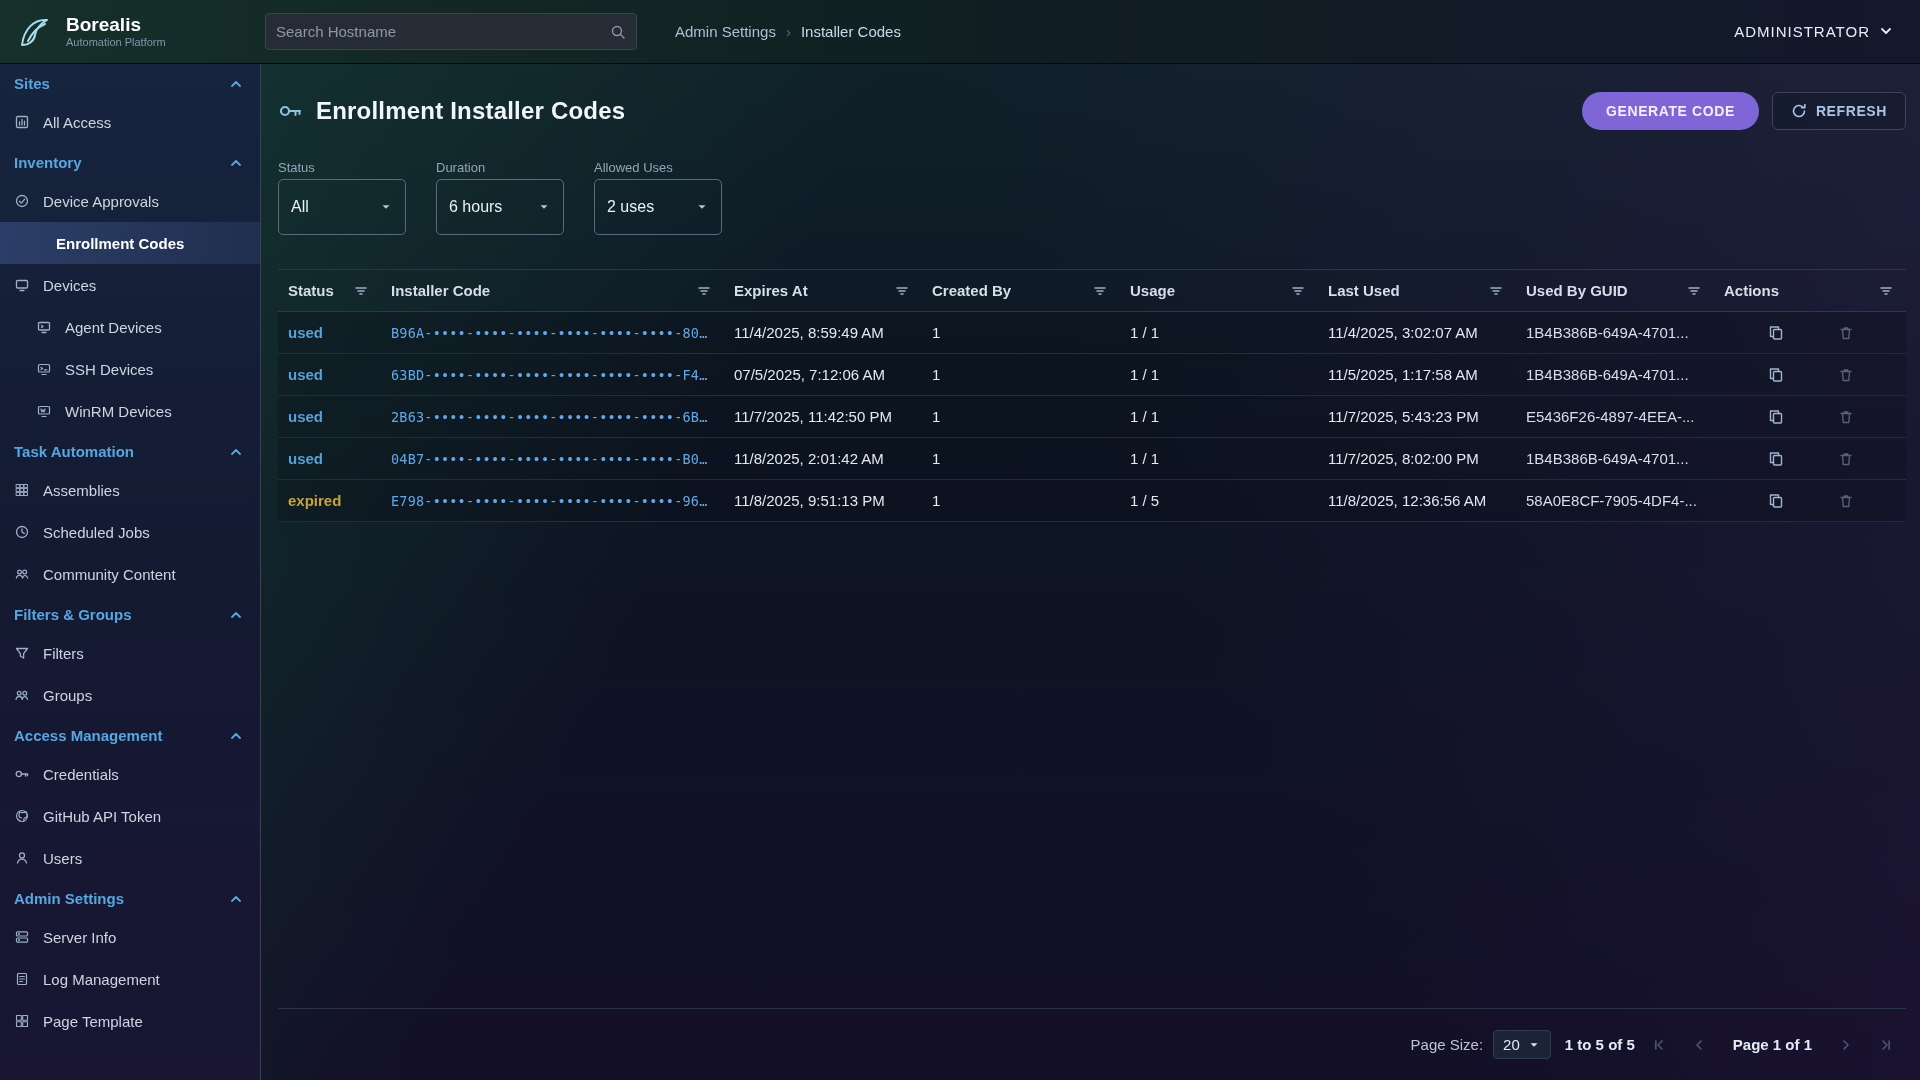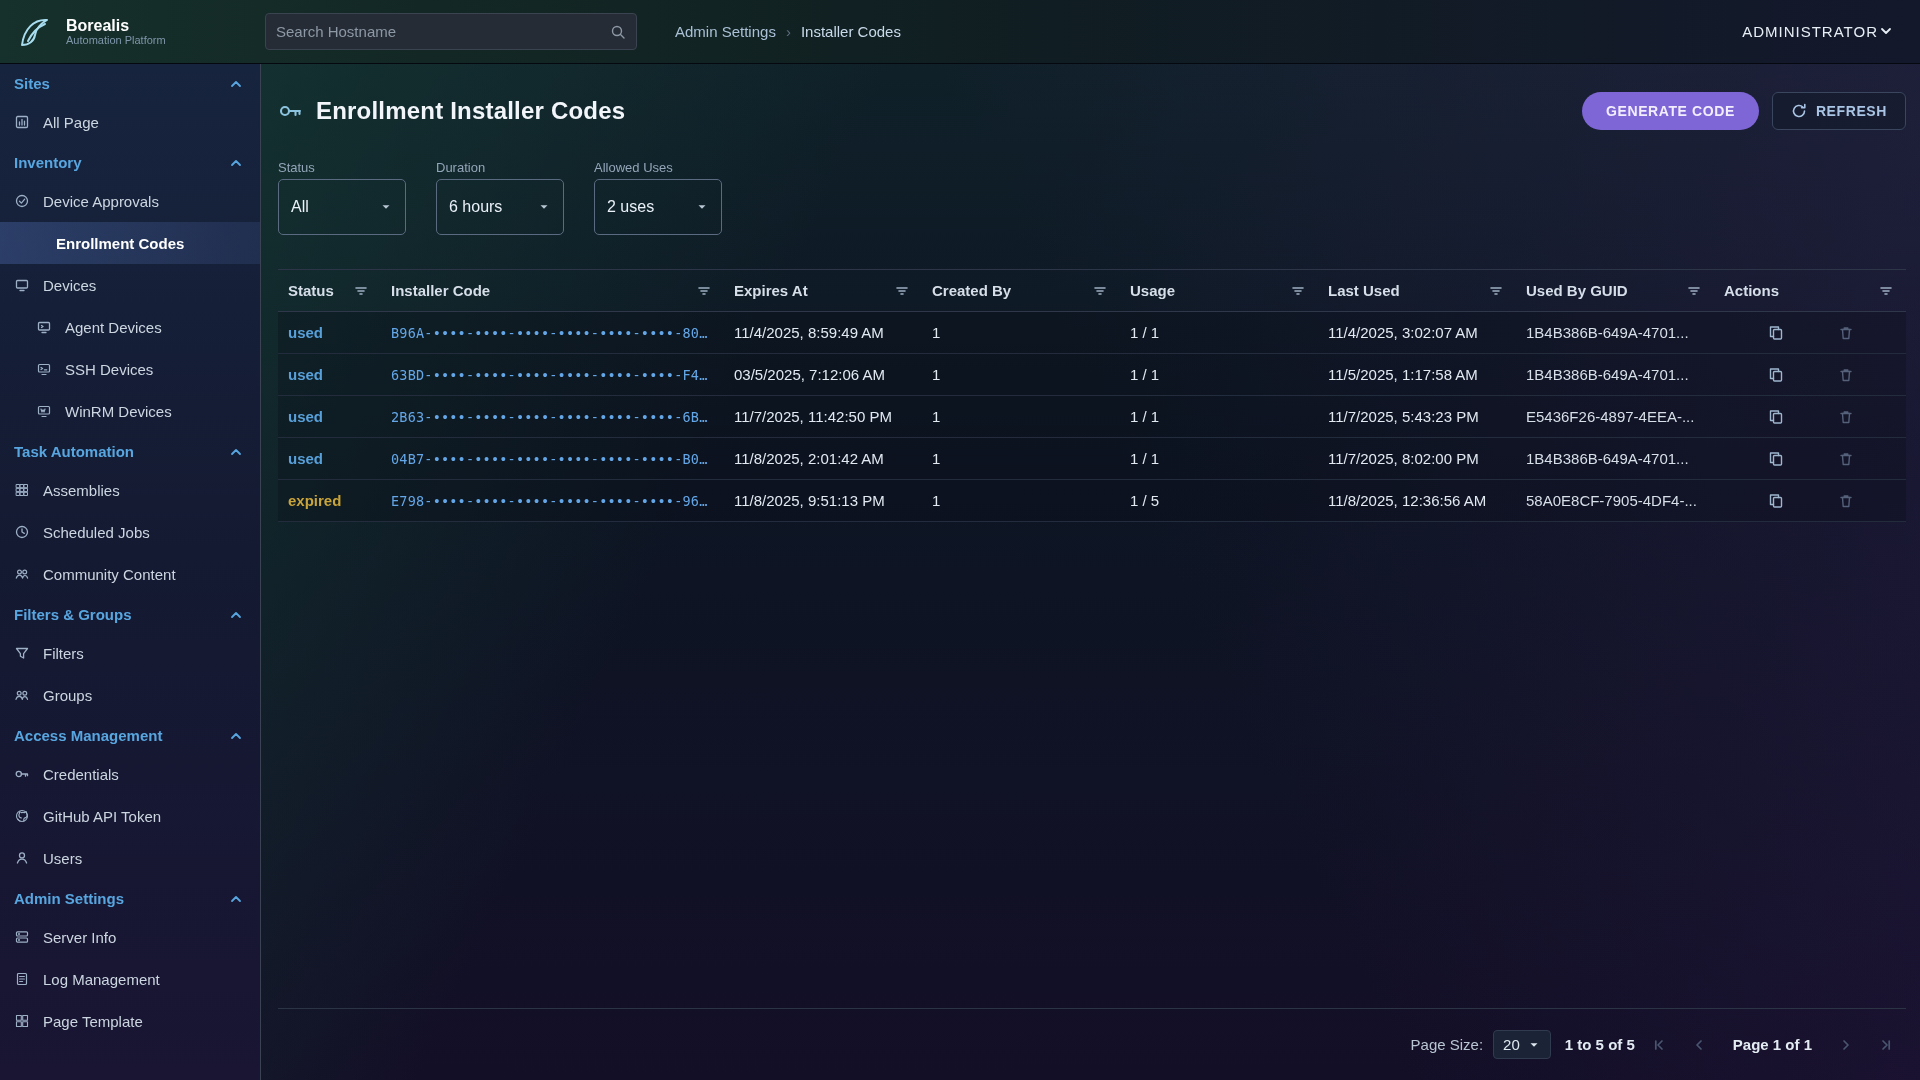--- a/index.html
+++ b/index.html
@@ -15,34 +15,34 @@
   }
   svg { display:block; }
 
   
   .topbar {
     height:64px; display:flex; align-items:center;
     background:linear-gradient(90deg,#16302c 0%,#132824 22%,#101d22 55%,#13182b 100%);
     border-bottom:1px solid #05080f;
   }
   .brand { width:261px; flex:0 0 261px; display:flex; align-items:center; gap:10px; padding:0 14px; }
-  .brand-name { font-size:16px; font-weight:bold; color:#ffffff; line-height:1.1; }
+  .brand-name { font-size:19px; font-weight:bold; color:#ffffff; line-height:1.1; }
   .brand-sub { font-size:11px; color:#7e96aa; }
   .search {
     width:372px; height:37px; background:#262c35; border:1px solid #3a4350; border-radius:4px;
     display:flex; align-items:center; padding:0 10px; margin-left:4px;
   }
   .search input { flex:1; background:transparent; border:none; outline:none; color:#cbd6e2; font-size:15px; font-family:inherit; }
   .search input::placeholder { color:#8c98a6; }
   .search .sicon { color:#8c98a6; }
   .breadcrumb { margin-left:38px; display:flex; align-items:center; gap:10px; font-size:15px; }
   .crumb { color:#a9c0d6; cursor:pointer; }
   .crumb.current { color:#c9daea; }
   .crumb-sep { color:#5c6c7e; }
-  .topbar-right { margin-left:auto; margin-right:26px; display:flex; align-items:flex-start; 
+  .topbar-right { margin-left:auto; margin-right:26px; display:flex; align-items:flex-start; gap:8px;
     font-size:15px; letter-spacing:1px; color:#e8eef5; cursor:pointer; }
 
   
   .layout { display:flex; height:1016px; }
 
   
   .sidebar {
     width:261px; flex:0 0 261px; overflow:hidden; 
     background:linear-gradient(180deg,#17243e 0%,#141a32 48%,#191533 100%);
     border-right:1px solid #3a4254;
@@ -177,21 +177,21 @@
           </svg>
         </span>
       </div>
       <div class="nav-item">
         <span class="nicon">
           <svg width="16" height="16" viewBox="0 0 16 16" fill="none" stroke="currentColor" stroke-width="1.3" stroke-linecap="round" stroke-linejoin="round">
             <rect x="2.5" y="2.5" width="11" height="11" rx="1.2"></rect>
             <path d="M5.5 11V8M8 11V5.5M10.5 11V7.2"></path>
           </svg>
         </span>
-        <span>All Page</span>
+        <span>All Access</span>
       </div>
       <div class="nav-section-header">
         <span>Inventory</span>
         <span class="chev">
           <svg width="16" height="16" viewBox="0 0 16 16" fill="none" stroke="currentColor" stroke-width="1.8" stroke-linecap="round" stroke-linejoin="round">
             <path d="M4 10l4-4 4 4"></path>
           </svg>
         </span>
       </div>
       <div class="nav-item">
@@ -533,21 +533,21 @@
                 <svg width="16" height="16" viewBox="0 0 16 16" fill="none" stroke="currentColor" stroke-width="1.4" stroke-linecap="round" stroke-linejoin="round">
                   <path d="M3 4.5h10M6.2 4.5V3h3.6v1.5"></path>
                   <path d="M4.5 4.5l.7 9h5.6l.7-9"></path>
                 </svg>
               </button>
             </div>
           </div>
           <div class="tr">
             <div class="td status-used">used</div>
             <div class="td code">63BD-••••-••••-••••-••••-••••-••••-F4E1</div>
-            <div class="td">03/5/2025, 7:12:06 AM</div>
+            <div class="td">07/5/2025, 7:12:06 AM</div>
             <div class="td">1</div>
             <div class="td">1 / 1</div>
             <div class="td">11/5/2025, 1:17:58 AM</div>
             <div class="td guid">1B4B386B-649A-4701...</div>
             <div class="td actions">
               <button class="icon-btn copy">
                 <svg width="16" height="16" viewBox="0 0 16 16" fill="none" stroke="currentColor" stroke-width="1.4" stroke-linecap="round" stroke-linejoin="round">
                   <rect x="5.5" y="4.5" width="8" height="9.5" rx="1"></rect>
                   <path d="M10.5 4.5V2h-8v9.5h3"></path>
                 </svg>

